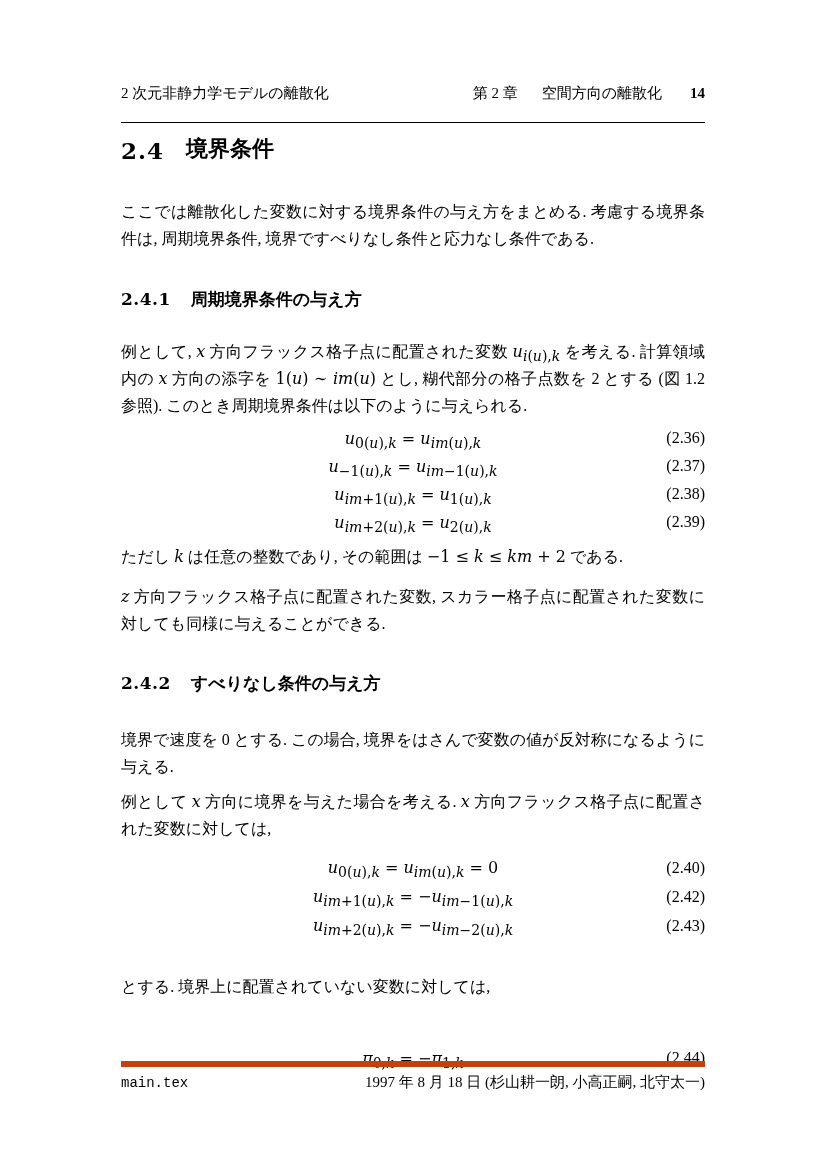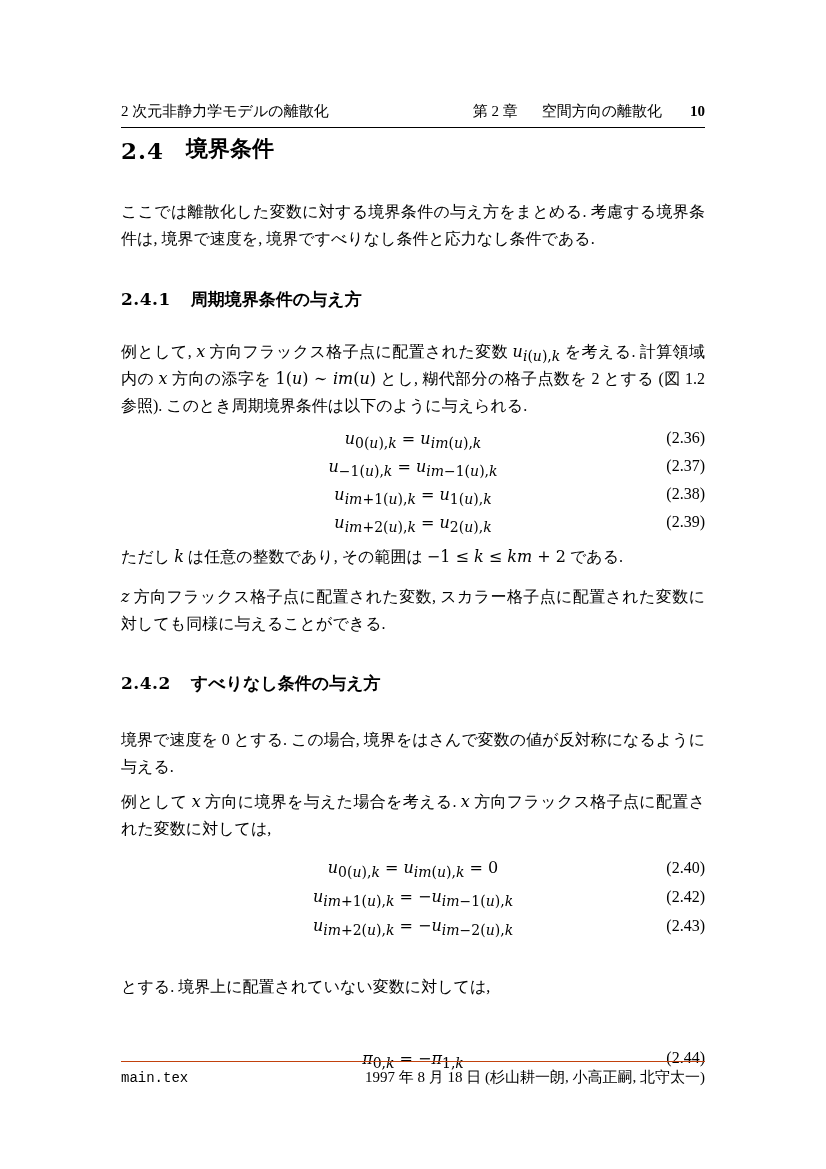--- a/index.html
+++ b/index.html
@@ -16,22 +16,21 @@
 
   
   .runhead {
     top: 84px;
     display: flex;
     justify-content: space-between;
     align-items: baseline;
     font-size: 15px;
     line-height: 18px;
     border-bottom: 1px solid #000;
-    padding-bottom: 7px;
-    margin-top: 18px;
+    padding-bottom: 20px;
   }
   .runhead-right { display: flex; align-items: baseline; }
   .runhead-chapter-title { margin-left: 24px; }
   .runhead-pageno { margin-left: 28px; font-weight: bold; }
 
   
   .sec-heading {
     top: 134px;
     display: flex;
     align-items: flex-end;
@@ -101,49 +100,49 @@
     font-size: 16px;
   }
   .math { font-family: "DejaVu Serif", serif; white-space: nowrap; }
   .math i { font-style: italic; }
   .math sub { font-size: 14px; line-height: 0; vertical-align: -0.3em; }
   .math sub i { font-style: italic; }
 
   
   .pagefoot {
     top: 1061px;
-    border-top: 1px solid #c2410c;
+    border-top: 6px solid #c2410c;
     padding-top: 6px;
     display: flex;
     justify-content: space-between;
     align-items: baseline;
     font-size: 15px;
   }
   .foot-file { font-family: "Liberation Mono", "DejaVu Sans Mono", monospace; font-size: 14px; }
 </style>
 </head>
 <body>
 
 <div class="page">
 
   <div class="abs runhead">
     <span>2 次元非静力学モデルの離散化</span>
     <span class="runhead-right">
       <span>第 2 章</span>
       <span class="runhead-chapter-title">空間方向の離散化</span>
-      <span class="runhead-pageno">10</span>
+      <span class="runhead-pageno">14</span>
     </span>
   </div>
 
   <div class="abs sec-heading">
     <span class="h-num">2.4</span>
     <span class="h-title">境界条件</span>
   </div>
 
-  <div class="abs para p-intro">ここでは離散化した変数に対する境界条件の与え方をまとめる. 考慮する境界条件は, 境界で速度を, 境界ですべりなし条件と応力なし条件である.</div>
+  <div class="abs para p-intro">ここでは離散化した変数に対する境界条件の与え方をまとめる. 考慮する境界条件は, 周期境界条件, 境界ですべりなし条件と応力なし条件である.</div>
 
   <div class="abs subsec-heading subsec-1">
     <span class="h-num">2.4.1</span>
     <span class="h-title">周期境界条件の与え方</span>
   </div>
 
   <div class="abs para p-sub1a">例として, <span class="math"><i>x</i></span> 方向フラックス格子点に配置された変数 <span class="math"><i>u</i><sub><i>i</i>(<i>u</i>),<i>k</i></sub></span> を考える. 計算領域内の <span class="math"><i>x</i></span> 方向の添字を <span class="math">1(<i>u</i>) ∼ <i>im</i>(<i>u</i>)</span> とし, 糊代部分の格子点数を 2 とする (図 1.2 参照). このとき周期境界条件は以下のように与えられる.</div>
 
   <div class="abs eq-group eq-g1">
       <div class="eq-row">

